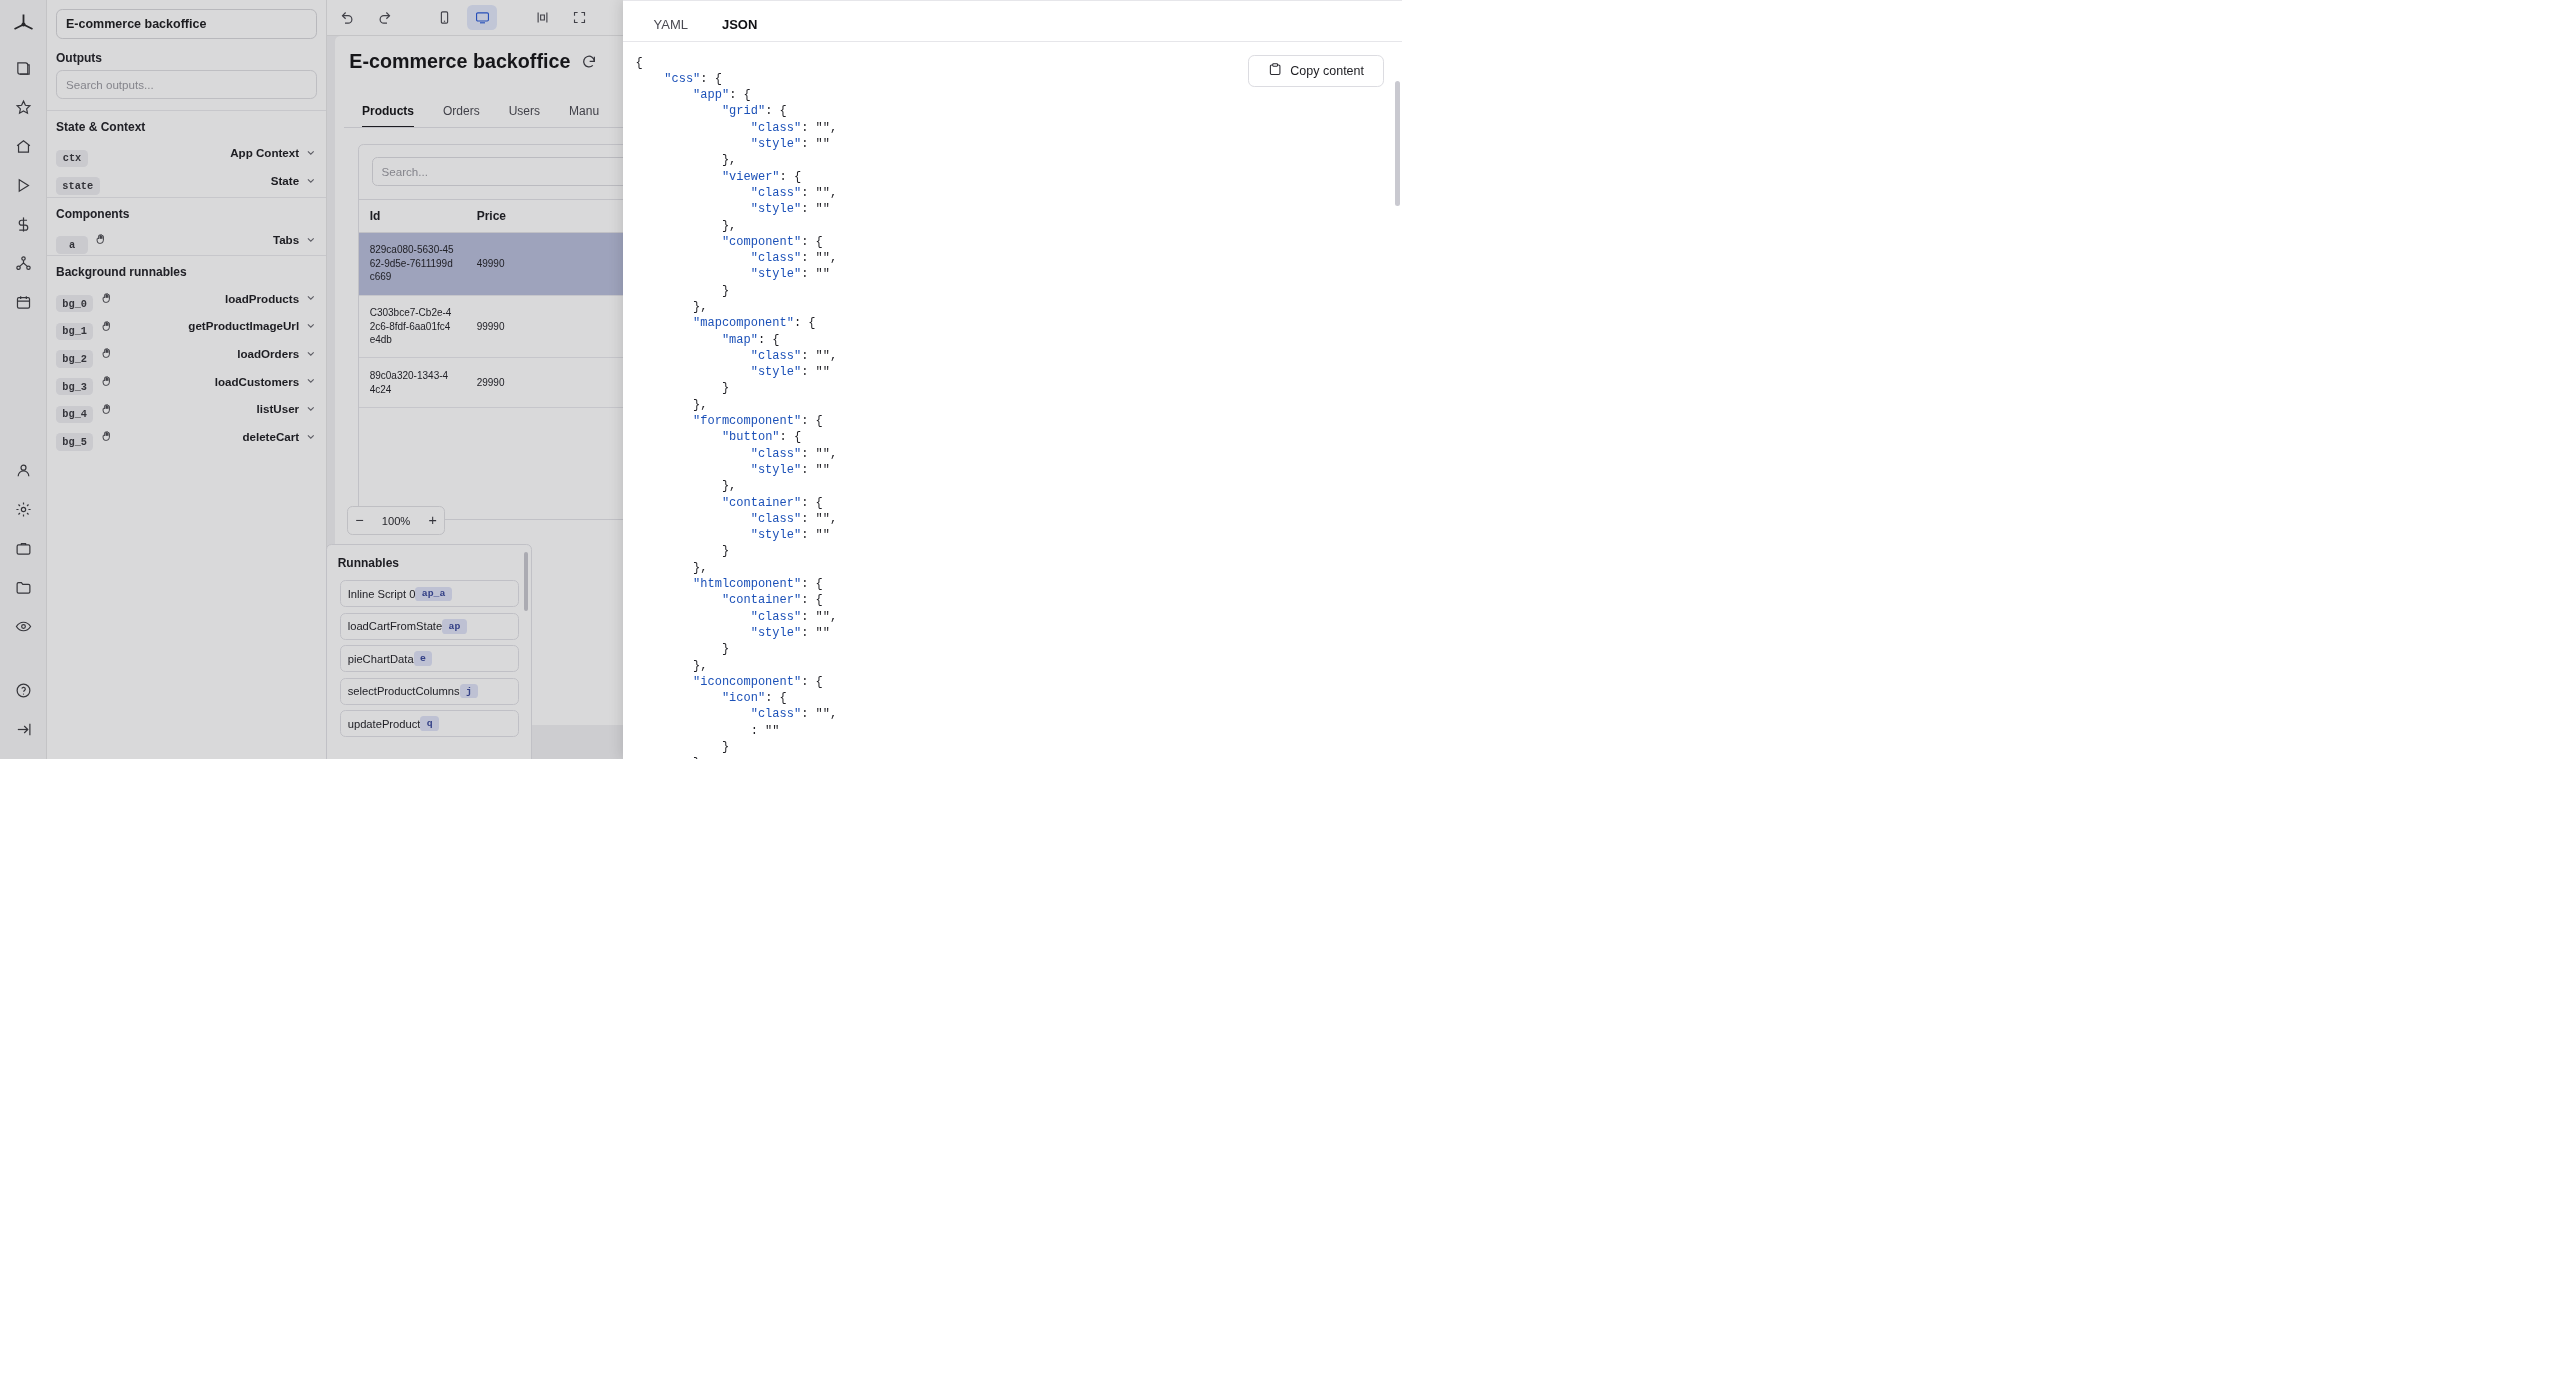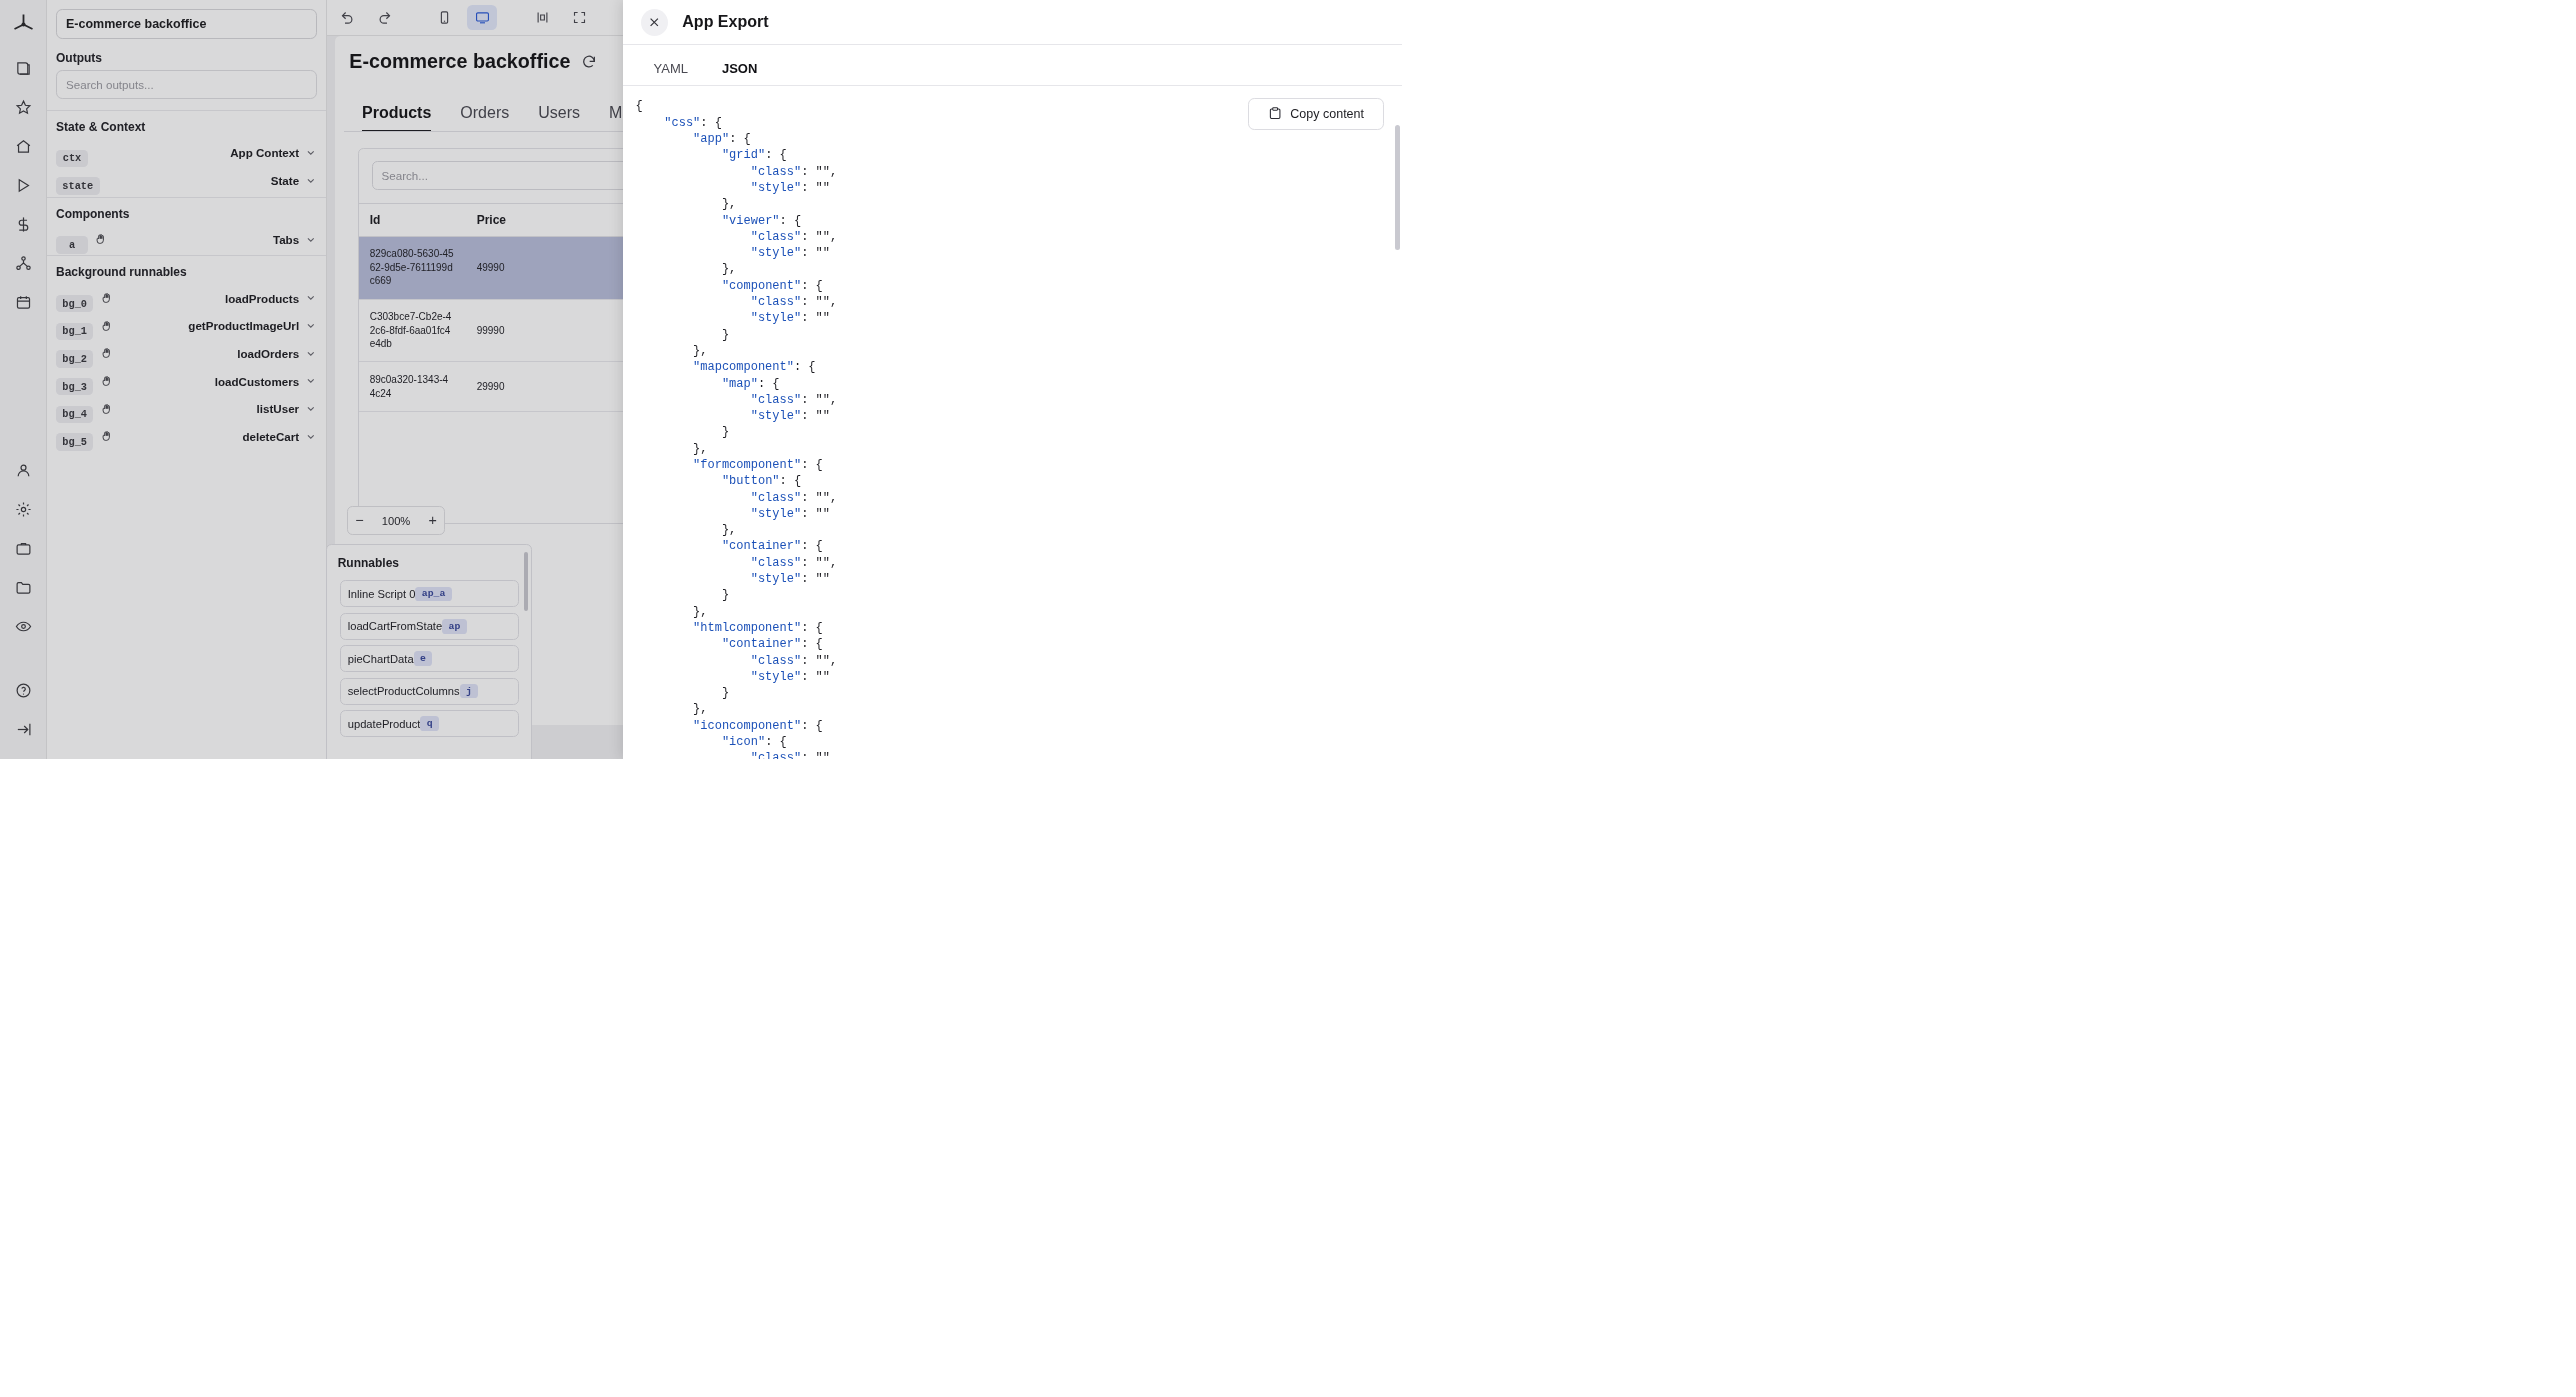--- a/index.html
+++ b/index.html
@@ -126,21 +126,21 @@
     padding: 14.3px 0 0 14.3px; display: flex; align-items: center; gap: 10.7px;
   }
   .refresh-ic { color: #3d3d44; display: inline-flex; }
   .refresh-ic svg { width: 16px; height: 16px; }
 
   .tabs {
     display: flex; gap: 29px; padding: 19.7px 0 0 18px;
     border-bottom: 0.9px solid #e3e3e7; margin: 10.7px 9px 0 9px;
   }
   .tab {
-    font-size: 16px; color: #4b4b53; padding-bottom: 8px;
+    font-size: 12px; color: #4b4b53; padding-bottom: 8px;
   }
   .tab.active { color: #17171a; font-weight: 700; border-bottom: 1.8px solid #1f1f24; }
 
   .inner-card {
     margin: 16px 10.7px 0 23px;
     border: 0.9px solid #e3e3e7; border-radius: 5.4px;
     background: #fff; height: 376px; overflow: hidden;
   }
   .tbl-search {
     margin: 12.5px; width: 268px; height: 29px;
@@ -636,28 +636,20 @@
     <div class="runnable-item">
       <span>updateProduct</span>
       <span class="rbadge">q</span>
     </div>
     <div class="scrollthumb"></div>
   </div>
 
   <div class="modal-backdrop"></div>
 
   <div class="modal">
-    <div class="modal-head">
-      <div class="close-btn">
-        <svg viewBox="0 0 24 24" fill="none" stroke="currentColor" stroke-width="2.3">
-            <path d="M5 5l14 14M19 5L5 19"></path>
-          </svg>
-      </div>
-      <div class="modal-title">App Export</div>
-    </div>
     <div class="modal-sep"></div>
 
     <div class="modal-tabs">
       <div class="mtab">YAML</div>
       <div class="mtab active">JSON</div>
     </div>
     <div class="modal-tabs-underline"></div>
 
     <div class="code-area">
       <button class="copy-btn">

